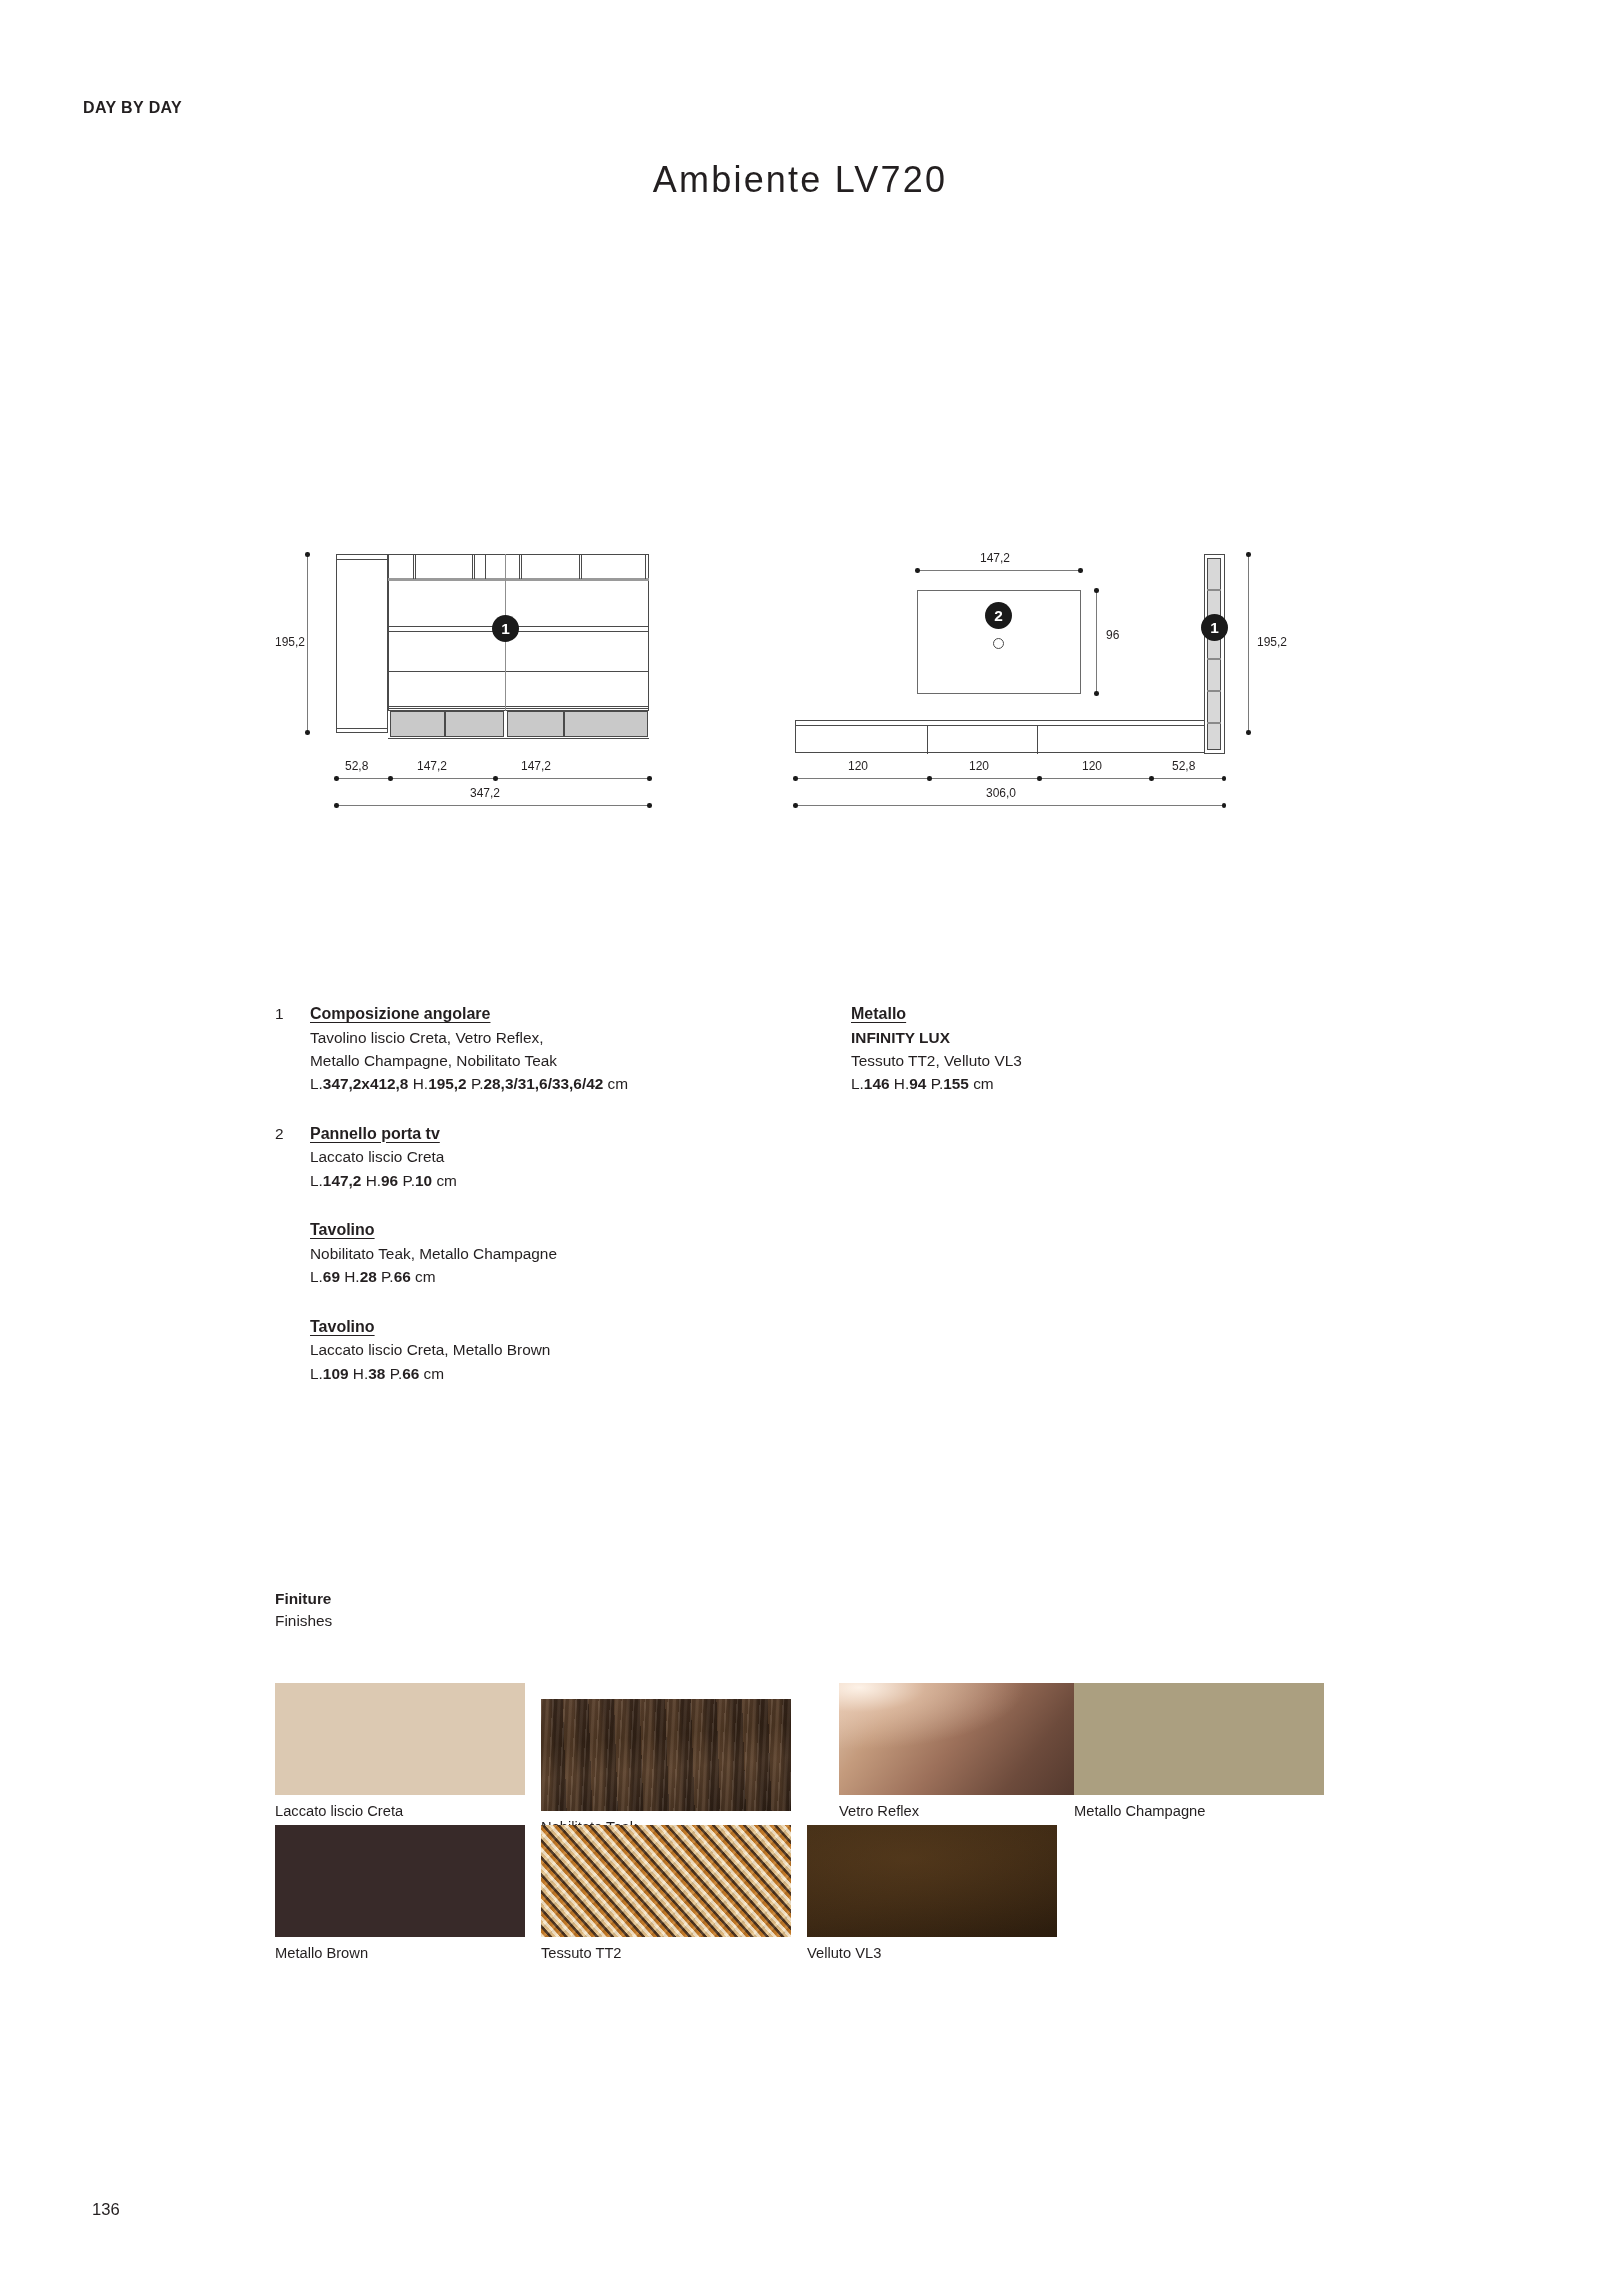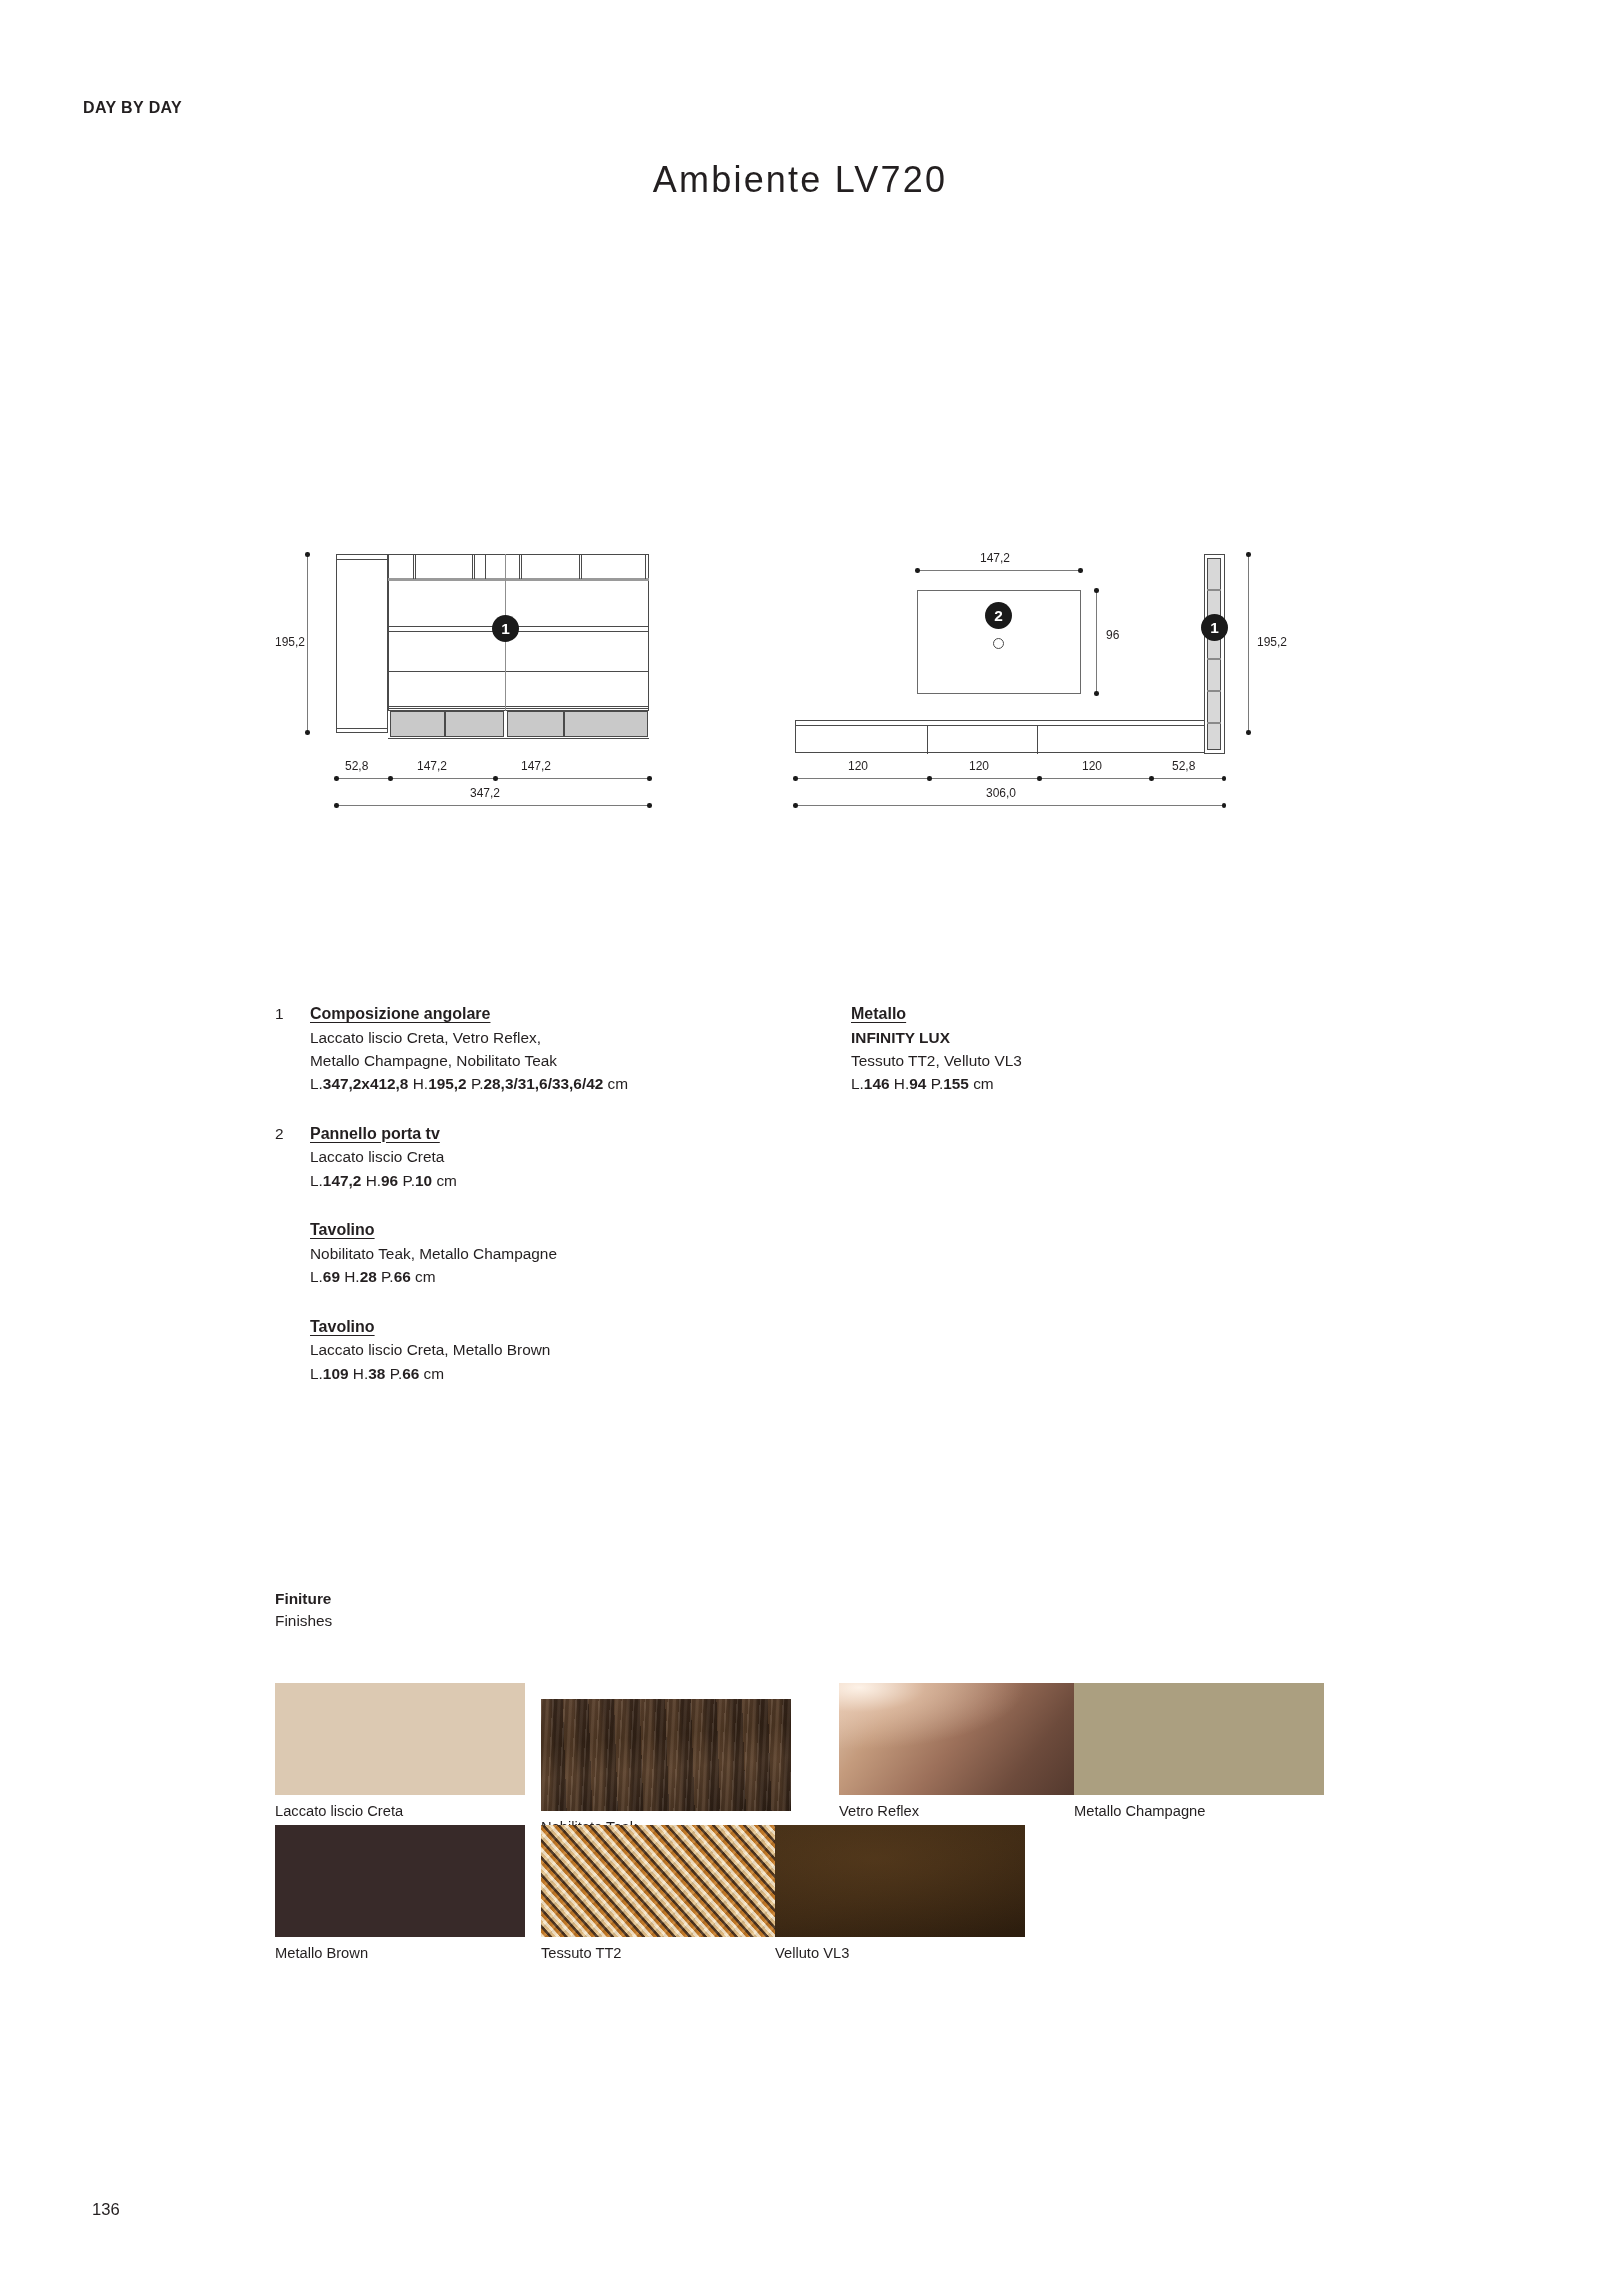--- a/index.html
+++ b/index.html
@@ -237,21 +237,21 @@
   </div>
 
   <div class="specs">
 
     <div class="col a">
 
       <div class="entry">
         <span class="num">1</span>
         <div class="body">
           <span class="ttl">Composizione angolare</span>
-          <div class="ln2">Laccato liscio Creta, Vetro Reflex,</div>
+          <div class="ln2">Tavolino liscio Creta, Vetro Reflex,</div>
           <div class="ln2">Metallo Champagne, Nobilitato Teak</div>
           <div class="ln2">
             <span>L.</span><b>347,2x412,8</b>
             <span>H.</span><b>195,2</b>
             <span>P.</span><b>28,3/31,6/33,6/42</b>
             <span>cm</span>
           </div>
         </div>
       </div>
 
@@ -345,21 +345,21 @@
     </div>
 
     <div class="sw" style="left:0px;top:142px;">
       <div class="chip c-brown"></div>
       <div class="cap">Metallo Brown</div>
     </div>
     <div class="sw" style="left:266px;top:142px;">
       <div class="chip c-tessuto"></div>
       <div class="cap">Tessuto TT2</div>
     </div>
-    <div class="sw" style="left:500px;top:142px;">
+    <div class="sw" style="left:532px;top:142px;">
       <div class="chip c-velluto"></div>
       <div class="cap">Velluto VL3</div>
     </div>
   </div>
 
   <div class="pgno">136</div>
 </div>
 
 
 </body></html>

